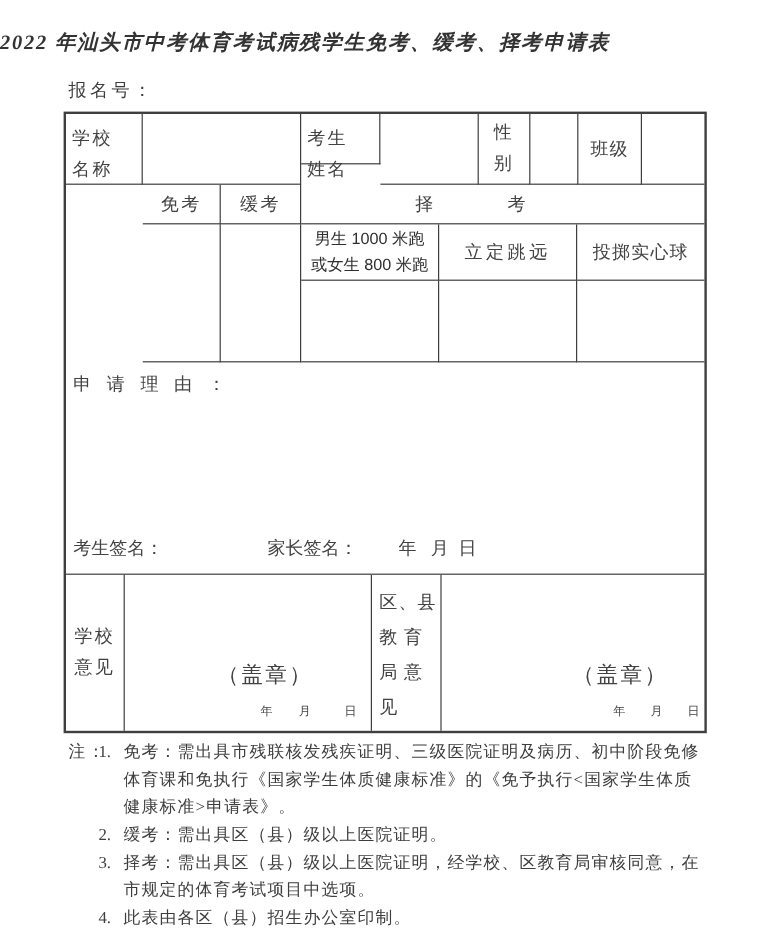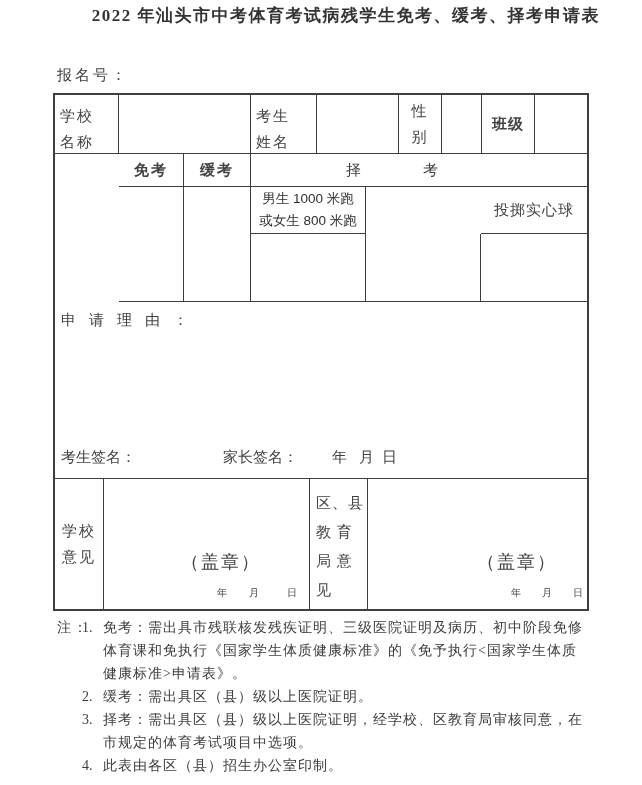--- a/index.html
+++ b/index.html
@@ -1,27 +1,27 @@
 <!DOCTYPE html>
 <html><head>
 <meta charset="utf-8">
 <style>
   html,body{margin:0;padding:0;background:#fff;}
   .page{position:relative;width:642px;height:785px;background:#ffffff;overflow:hidden;
         font-family:"Liberation Serif","DejaVu Serif",serif;color:#424242;}
-  .title{position:absolute;left:0;top:4px;width:600px;text-align:right;
-         font-size:17px;letter-spacing:1.5px;font-weight:600;color:#333;}
+  .title{position:absolute;left:0;top:24px;width:600px;text-align:left;
+         font-size:17px;letter-spacing:1.5px;font-style:italic;font-weight:600;color:#333;}
   .reg{position:absolute;left:57px;top:66px;font-size:15px;letter-spacing:3px;color:#3d3d3d;}
   .tbl{position:absolute;left:53px;top:93px;width:532px;height:514px;
        border:2px solid #3f3f3f;box-sizing:content-box;font-size:15px;}
   .cell{position:absolute;box-sizing:border-box;}
   .br{border-right:1.5px solid #3f3f3f;}
   .bb{border-bottom:1.5px solid #3f3f3f;}
   .v2{padding:8px 0 0 5px;line-height:26px;letter-spacing:2px;}
-  .ctr{display:flex;align-items:center;justify-content:center;font-weight:bold;}
+  .ctr{display:flex;align-items:center;justify-content:center;}
   .col-ctr{display:flex;flex-direction:column;align-items:center;justify-content:center;line-height:26px;letter-spacing:2px;}
   .apply-lbl{padding:6px 0 0 5px;line-height:28.5px;font-size:15px;}
   .choose-hdr{display:flex;align-items:center;justify-content:center;gap:62px;padding-right:54px;}
   .evt-run{display:flex;flex-direction:column;align-items:center;justify-content:center;
            font-family:"Liberation Sans","DejaVu Sans",sans-serif;font-size:13.5px;line-height:22px;color:#2f2f2f;}
   .evt{display:flex;align-items:center;justify-content:center;letter-spacing:3px;}
   .reason-lbl{position:absolute;left:6px;top:9px;letter-spacing:13px;}
   .sig{position:absolute;bottom:11px;font-size:15px;margin-top:32px;}
   .stamp{position:absolute;font-size:18px;letter-spacing:2px;}
   .date-line{position:absolute;font-size:10px;}
@@ -41,21 +41,21 @@
   <div class="title">2022 年汕头市中考体育考试病残学生免考、缓考、择考申请表</div>
   <div class="reg">报名号：</div>
 
   <div class="tbl">
 
     <div class="cell br bb v2" style="left:0;top:0;width:64px;height:59px;">
       <div>学校</div>
       <div>名称</div>
     </div>
     <div class="cell br bb" style="left:64px;top:0;width:132px;height:59px;"></div>
-    <div class="cell br bb v2" style="left:196px;top:0;width:66px;height:59px;">
+    <div class="cell br bb v2" style="left:196px;top:0;width:66px;height:42px;">
       <div>考生</div>
       <div>姓名</div>
     </div>
     <div class="cell br bb" style="left:262px;top:0;width:82px;height:59px;"></div>
     <div class="cell br bb col-ctr" style="left:344px;top:0;width:43px;height:59px;">
       <div>性</div>
       <div>别</div>
     </div>
     <div class="cell br bb" style="left:387px;top:0;width:40px;height:59px;"></div>
     <div class="cell br bb ctr" style="left:427px;top:0;width:53px;height:59px;letter-spacing:1px;">班级</div>
@@ -66,20 +66,21 @@
     <div class="cell bb choose-hdr" style="left:196px;top:59px;width:336px;height:33px;">
       <span>择</span>
       <span>考</span>
     </div>
     <div class="cell br bb" style="left:64px;top:92px;width:65px;height:115px;"></div>
     <div class="cell br bb" style="left:129px;top:92px;width:67px;height:115px;"></div>
     <div class="cell br bb evt-run" style="left:196px;top:92px;width:115px;height:47px;">
       <div>男生 1000 米跑</div>
       <div>或女生 800 米跑</div>
     </div>
+    <div class="cell br bb evt" style="left:311px;top:92px;width:115px;height:47px;">立定跳远</div>
     <div class="cell bb evt" style="left:426px;top:92px;width:106px;height:47px;letter-spacing:1px;">投掷实心球</div>
     <div class="cell br bb" style="left:196px;top:139px;width:115px;height:68px;"></div>
     <div class="cell br bb" style="left:311px;top:139px;width:115px;height:68px;"></div>
     <div class="cell bb" style="left:426px;top:139px;width:106px;height:68px;"></div>
 
     <div class="cell bb" style="left:0;top:207px;width:532px;height:177px;">
       <span class="reason-lbl">申请理由：</span>
       <span class="sig" style="left:6px;">考生签名：</span>
       <span class="sig" style="left:168px;">家长签名：</span>
       <span class="sig" style="left:277px;">年</span>

